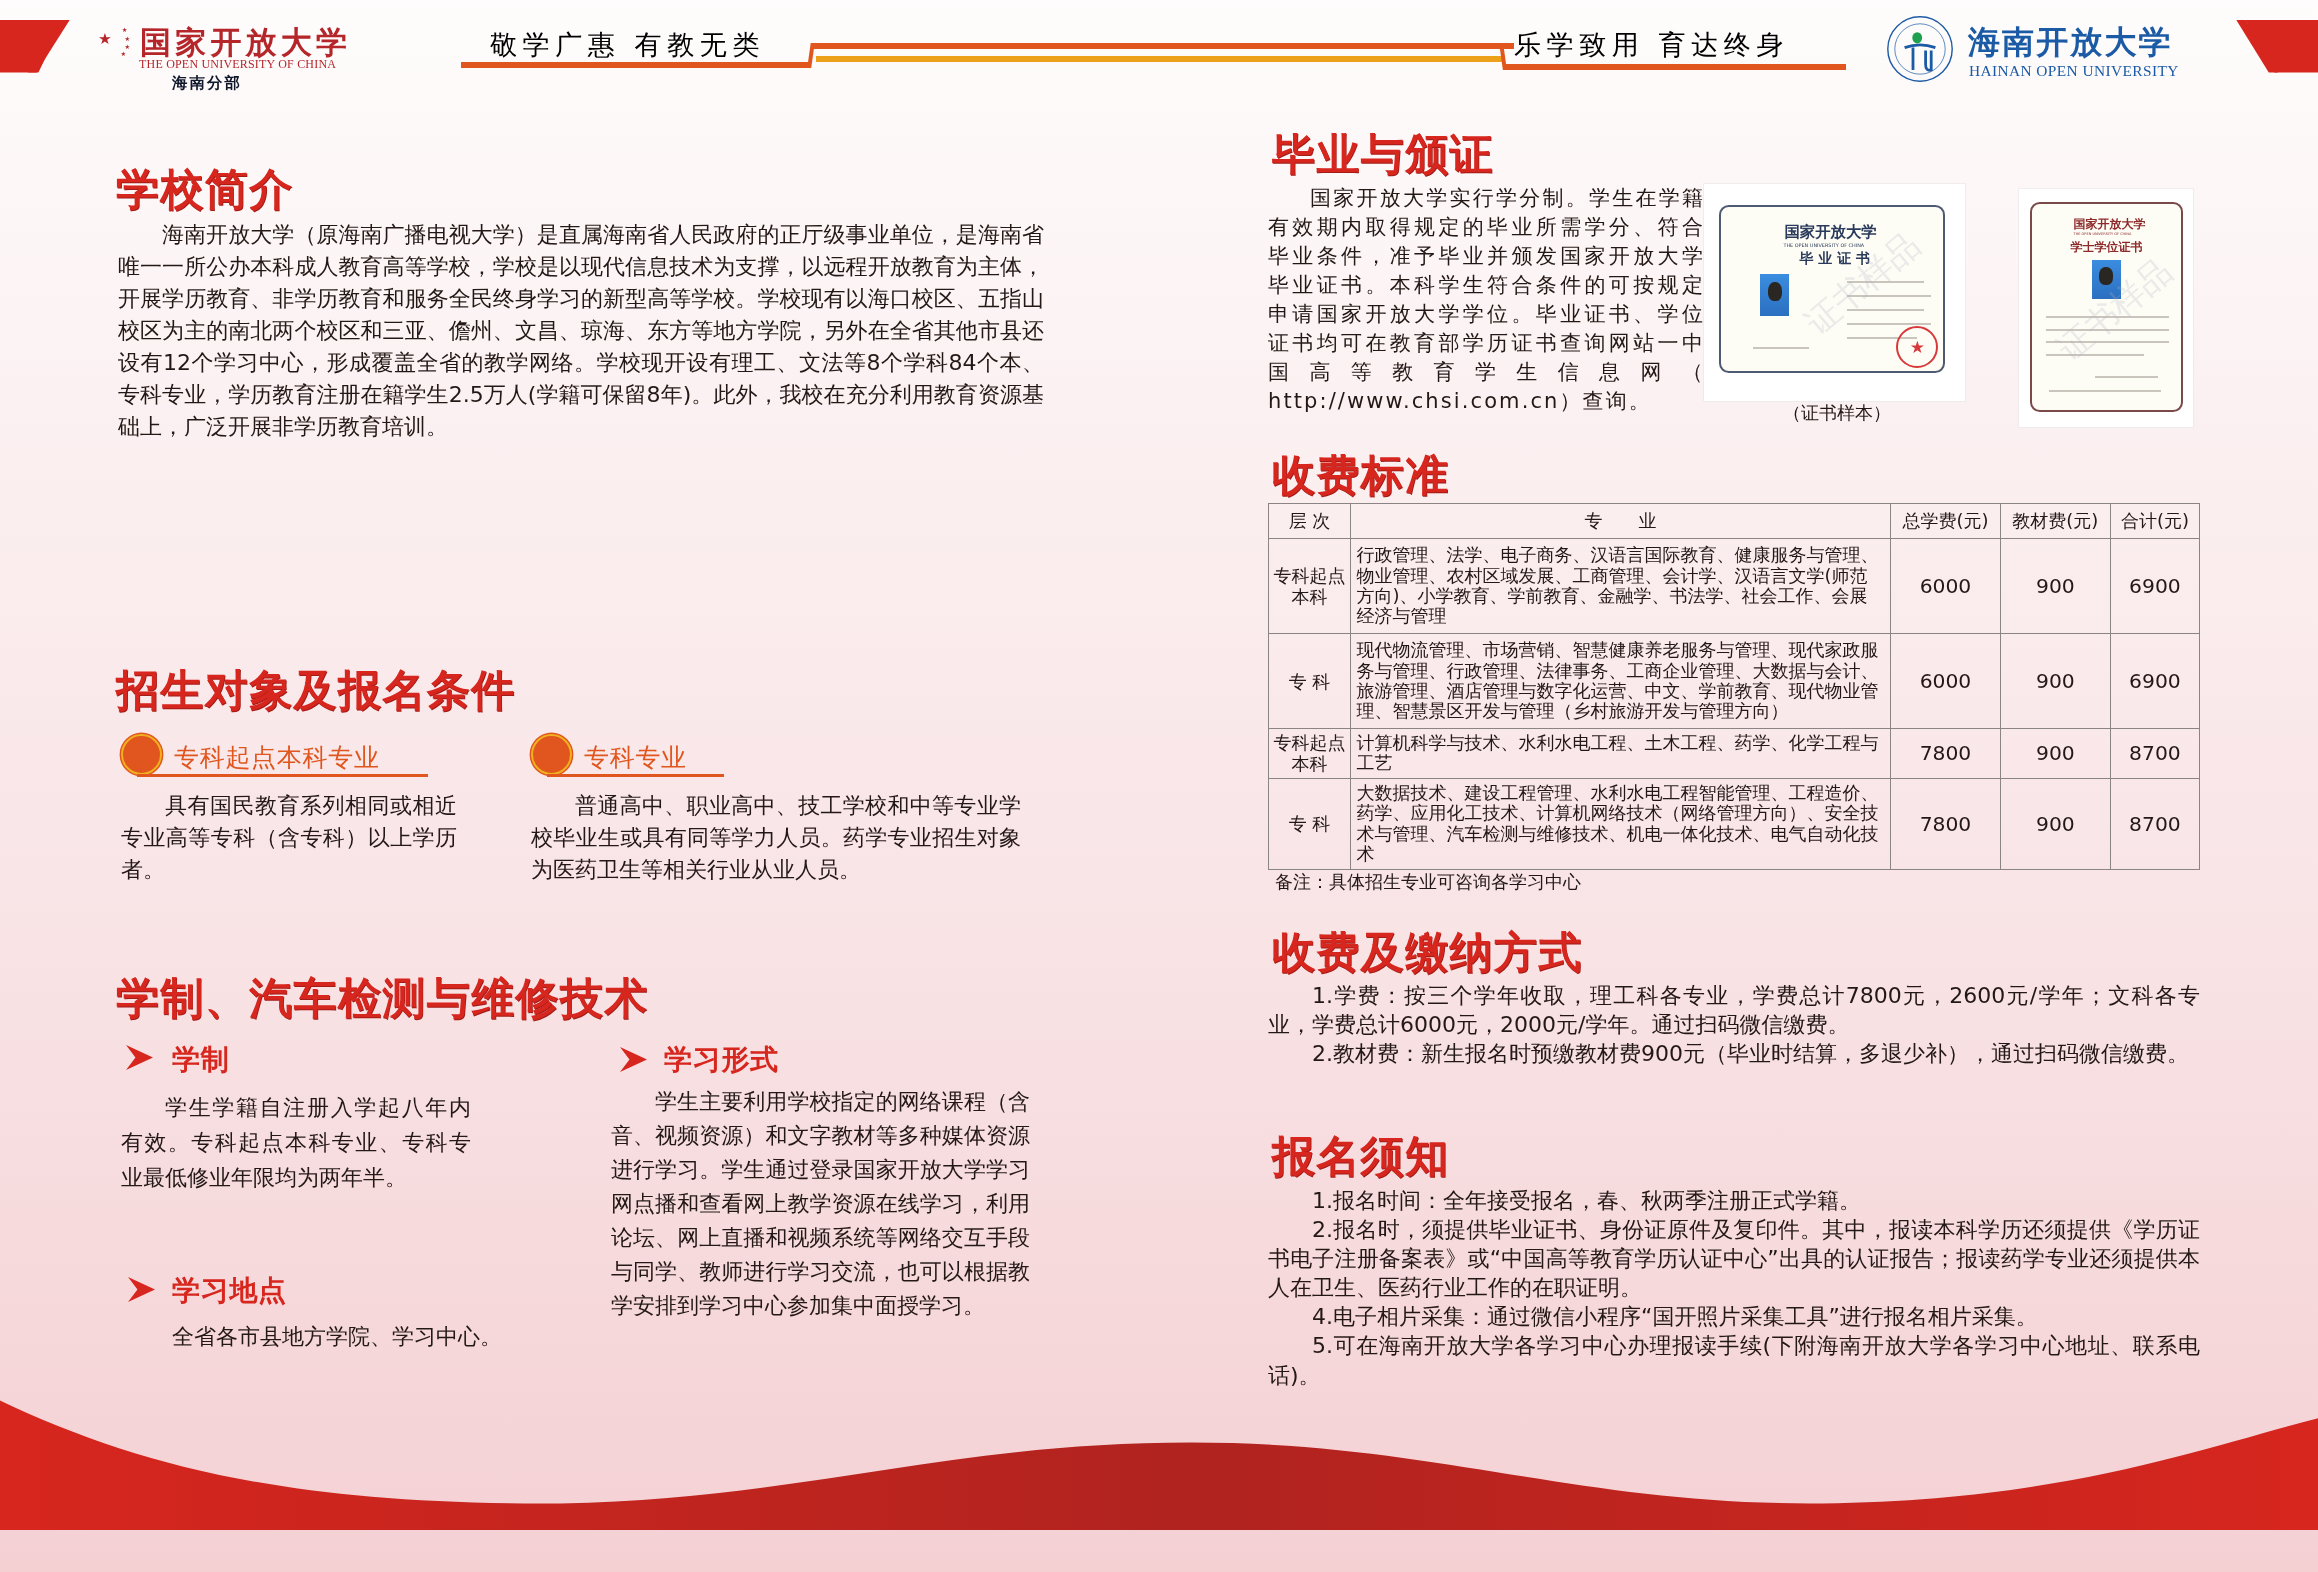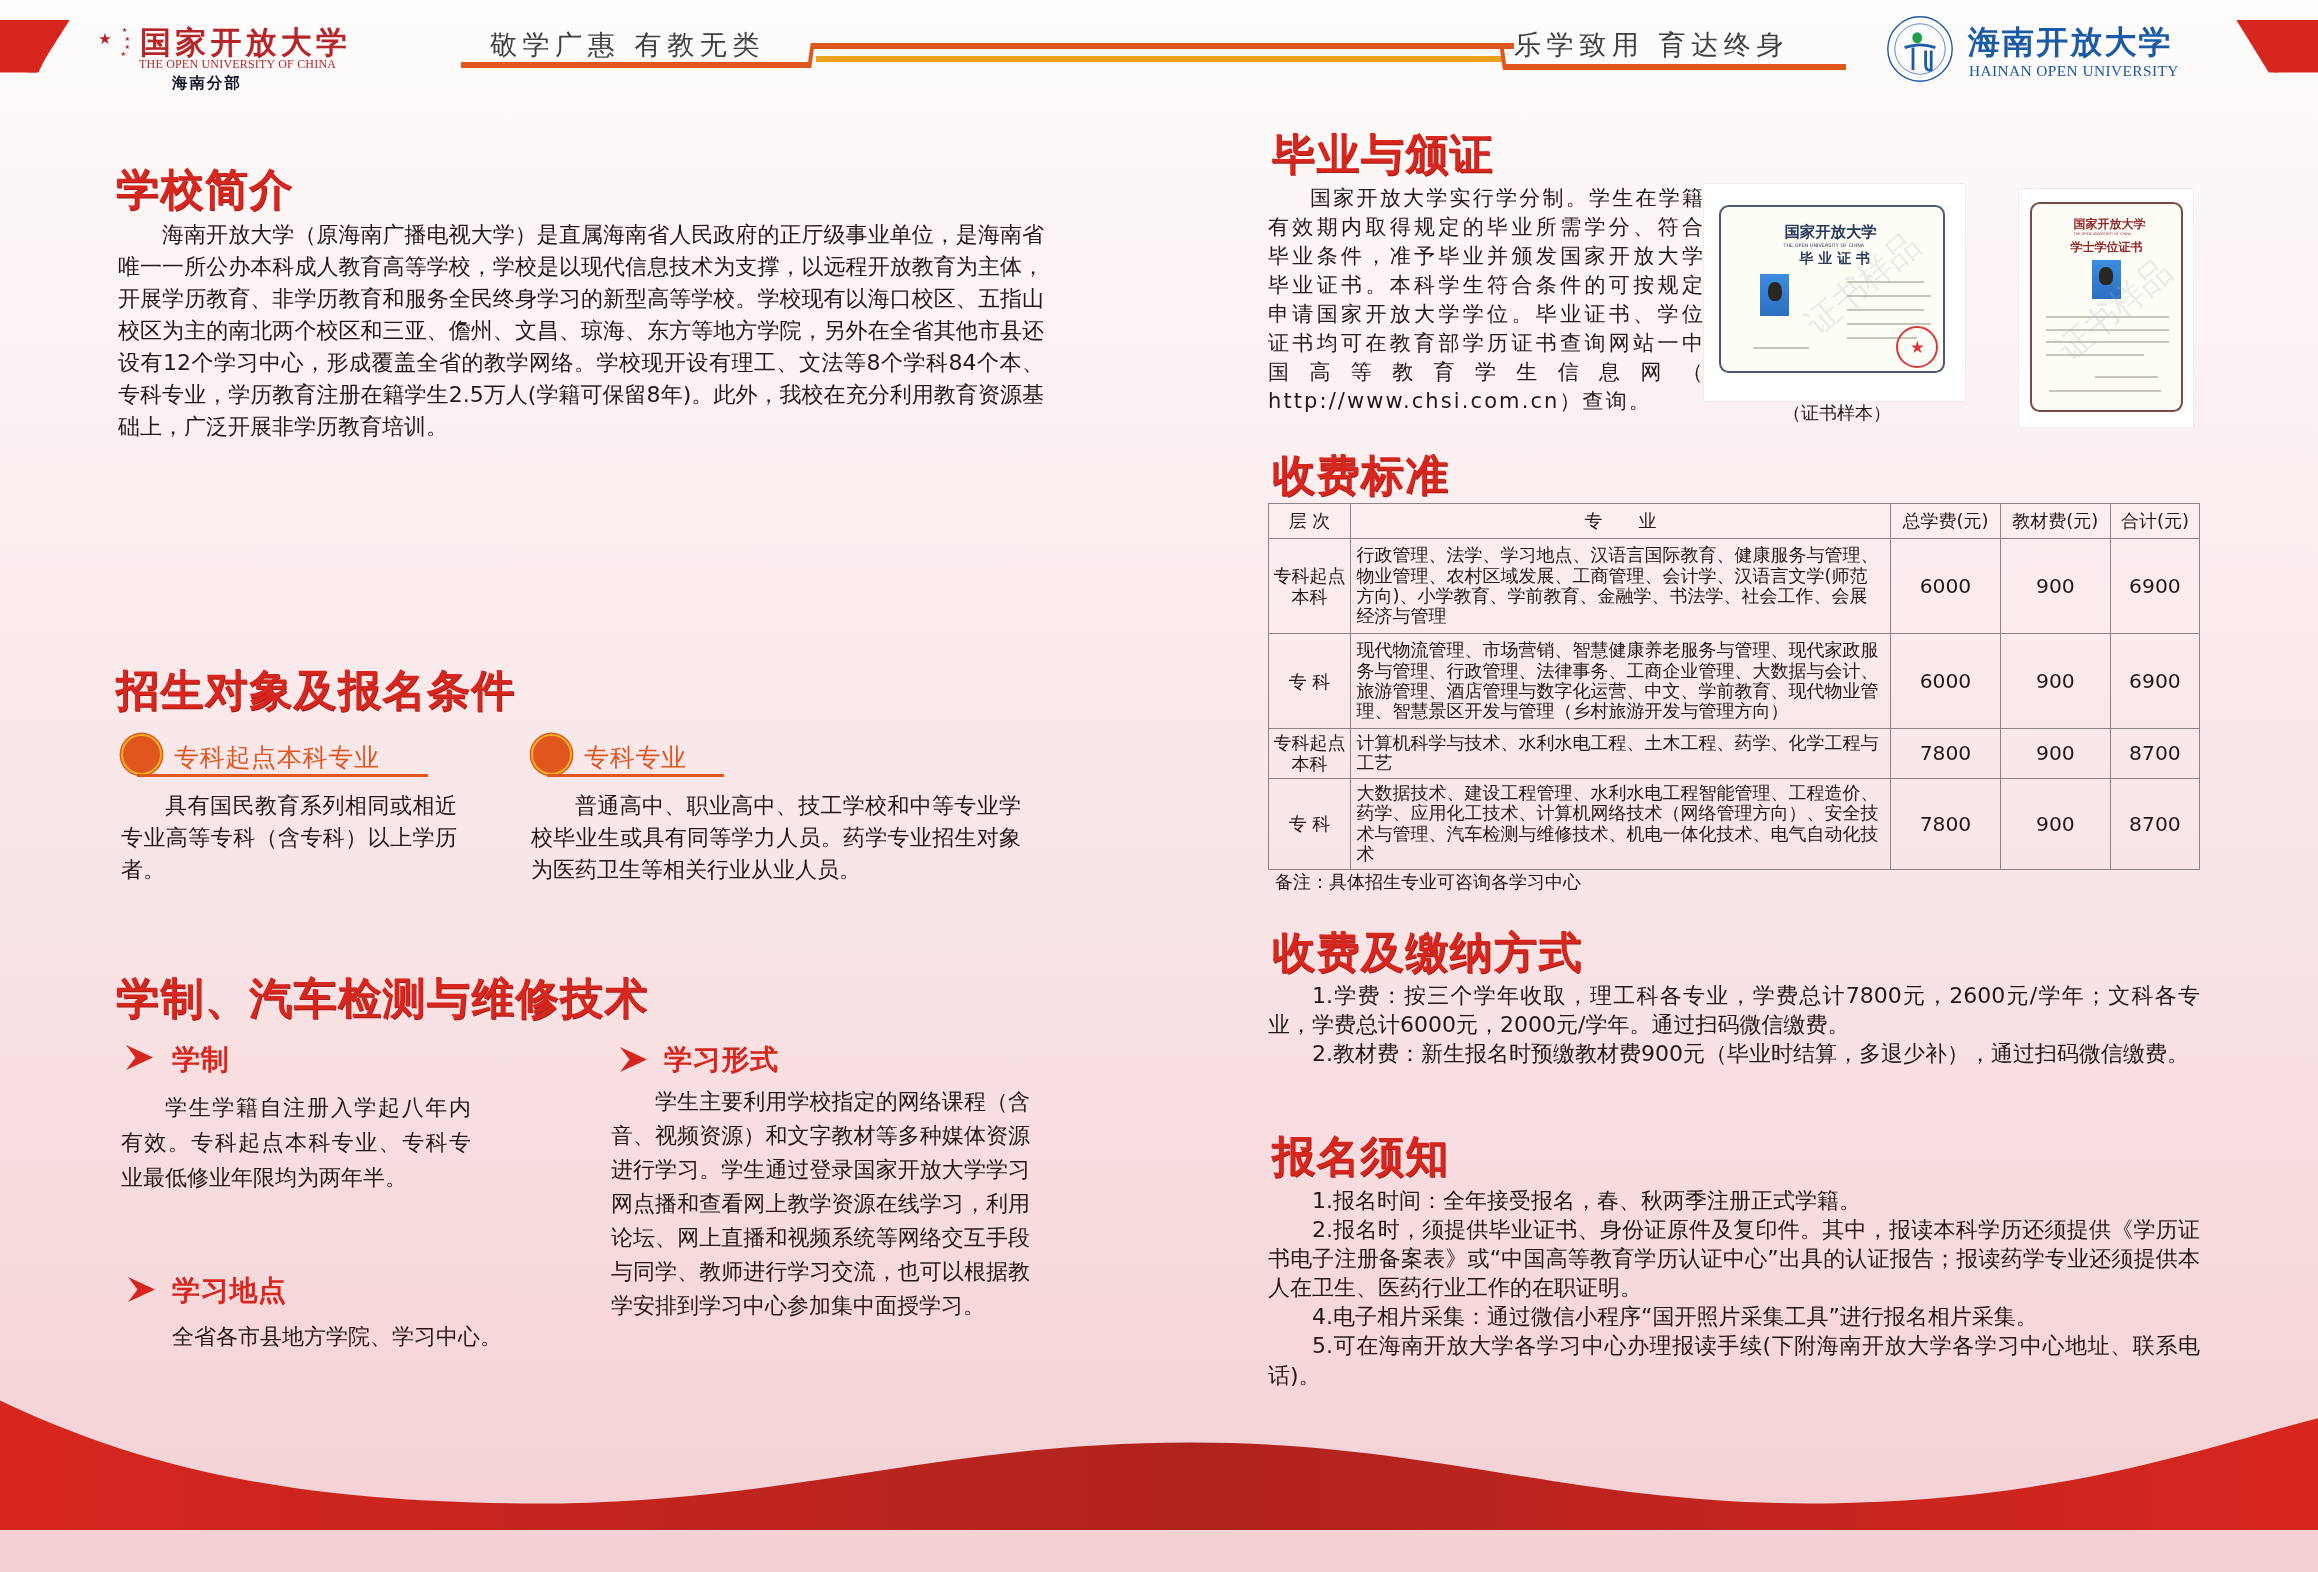--- a/index.html
+++ b/index.html
@@ -40,21 +40,21 @@
   }
   .ouc-en {
     left: 139px; top: 57px; font-family: "Liberation Serif", serif; font-size: 12px;
     color: #b5262a; white-space: nowrap; letter-spacing: 0.2px;
   }
   .ouc-branch {
     left: 172px; top: 73px; font-size: 15.4px; font-weight: bold; color: #0f172a;
     letter-spacing: 2.1px; white-space: nowrap;
   }
   .slogan {
-    font-size: 27px; color: #404040; letter-spacing: 5.6px; white-space: nowrap;
+    font-size: 27px; color: #000000; letter-spacing: 5.6px; white-space: nowrap;
   }
   .slogan-left { left: 490px; top: 27px; }
   .slogan-right { left: 1514px; top: 27px; }
   .bar-orange { background: #e0561e; height: 6.3px; }
   .bar-yellow { background: #eda019; height: 6.3px; }
   .hou-logo { left: 1885px; top: 14px; width: 70px; height: 70px; }
   .hou-name {
     left: 1968px; top: 21px; font-family: "Liberation Serif", "DejaVu Serif", serif;
     font-size: 32px; font-weight: bold; color: #1b5aa5; letter-spacing: 2.1px; white-space: nowrap;
   }
@@ -259,21 +259,21 @@
         <th>层 次</th>
         <th>专　　业</th>
         <th>总学费(元)</th>
         <th>教材费(元)</th>
         <th>合计(元)</th>
       </tr>
     </thead>
     <tbody>
       <tr style="height:95px;">
         <td class="level">专科起点本科</td>
-        <td class="majors">行政管理、法学、学习地点、汉语言国际教育、健康服务与管理、物业管理、农村区域发展、工商管理、会计学、汉语言文学(师范方向)、小学教育、学前教育、金融学、书法学、社会工作、会展经济与管理</td>
+        <td class="majors">行政管理、法学、电子商务、汉语言国际教育、健康服务与管理、物业管理、农村区域发展、工商管理、会计学、汉语言文学(师范方向)、小学教育、学前教育、金融学、书法学、社会工作、会展经济与管理</td>
         <td class="num">6000</td>
         <td class="num">900</td>
         <td class="num">6900</td>
       </tr>
       <tr style="height:95px;">
         <td class="level">专 科</td>
         <td class="majors">现代物流管理、市场营销、智慧健康养老服务与管理、现代家政服务与管理、行政管理、法律事务、工商企业管理、大数据与会计、旅游管理、酒店管理与数字化运营、中文、学前教育、现代物业管理、智慧景区开发与管理（乡村旅游开发与管理方向）</td>
         <td class="num">6000</td>
         <td class="num">900</td>
         <td class="num">6900</td>

